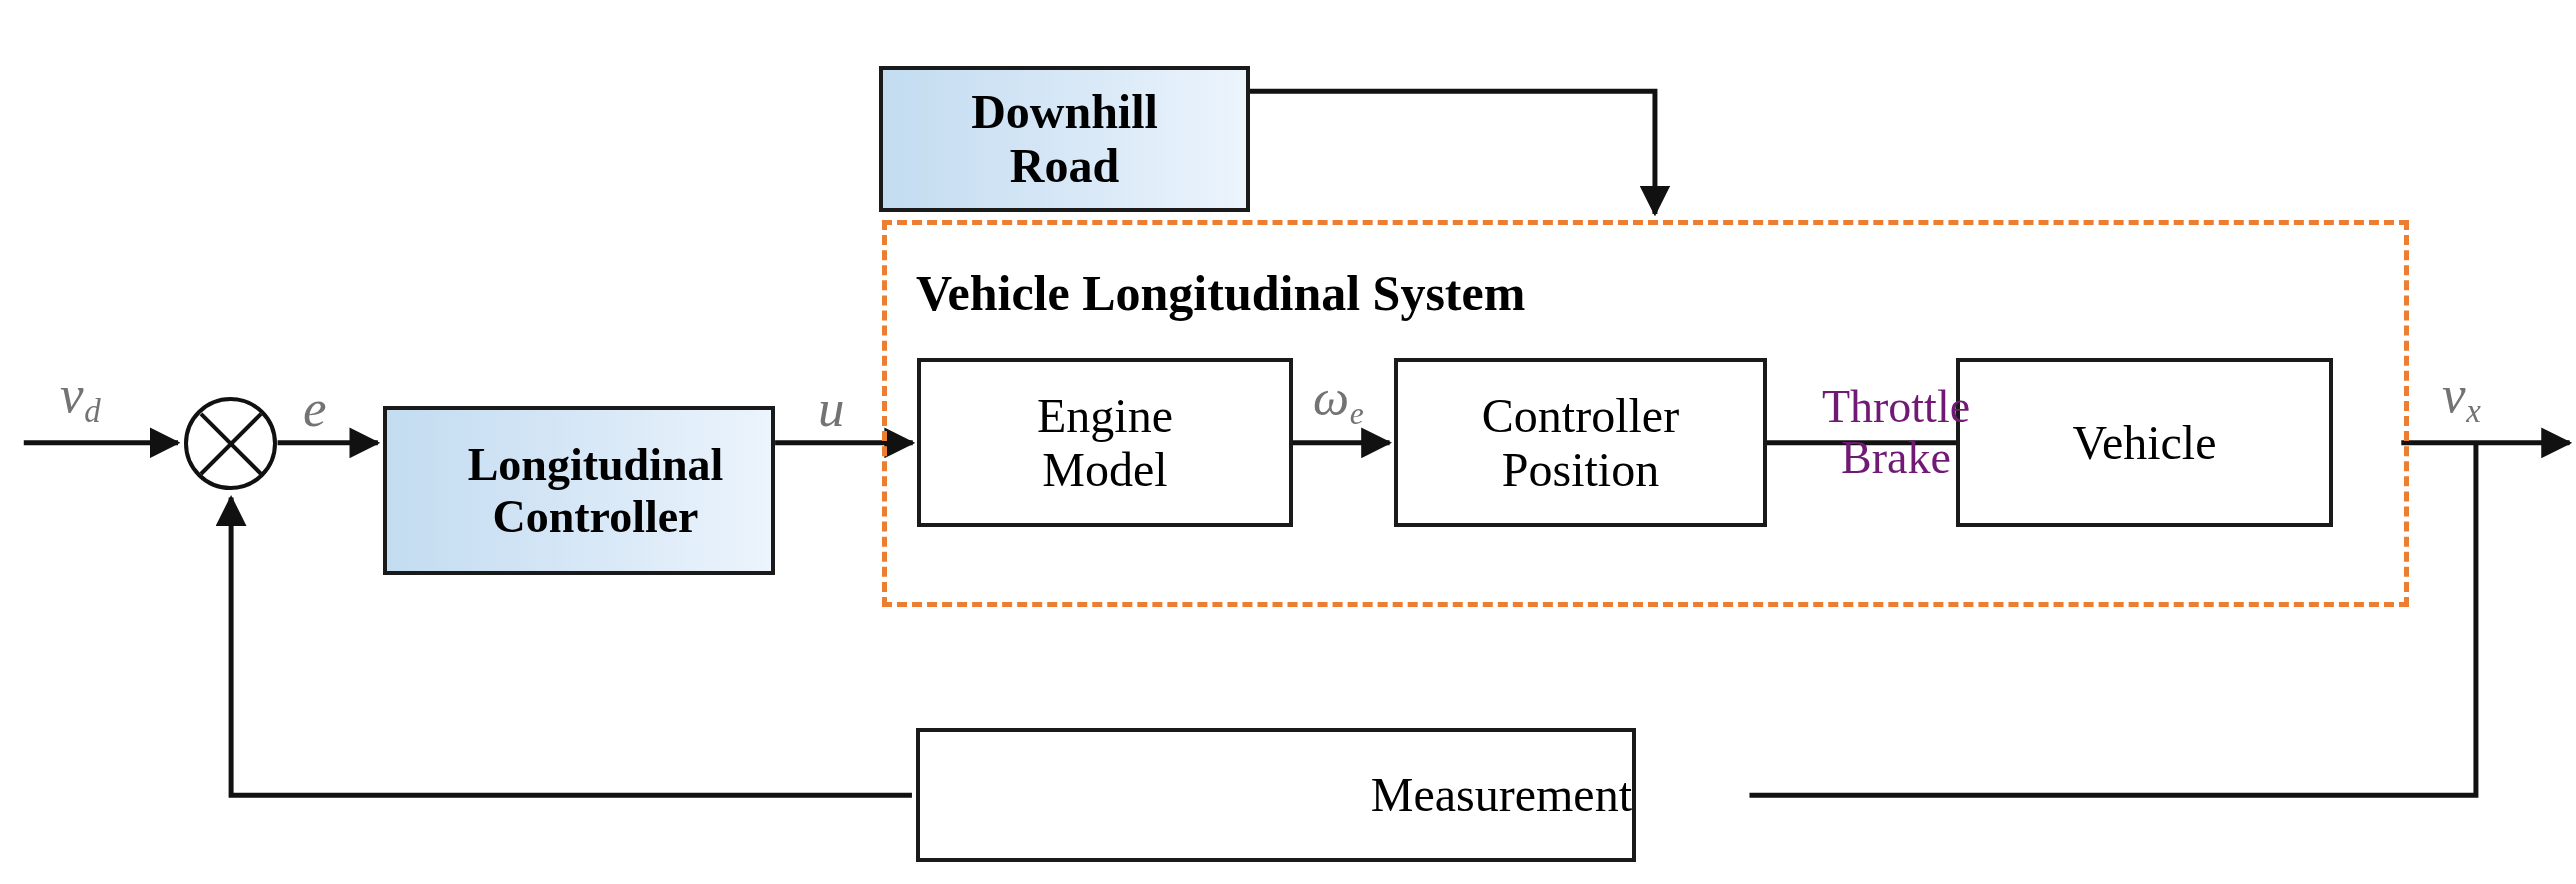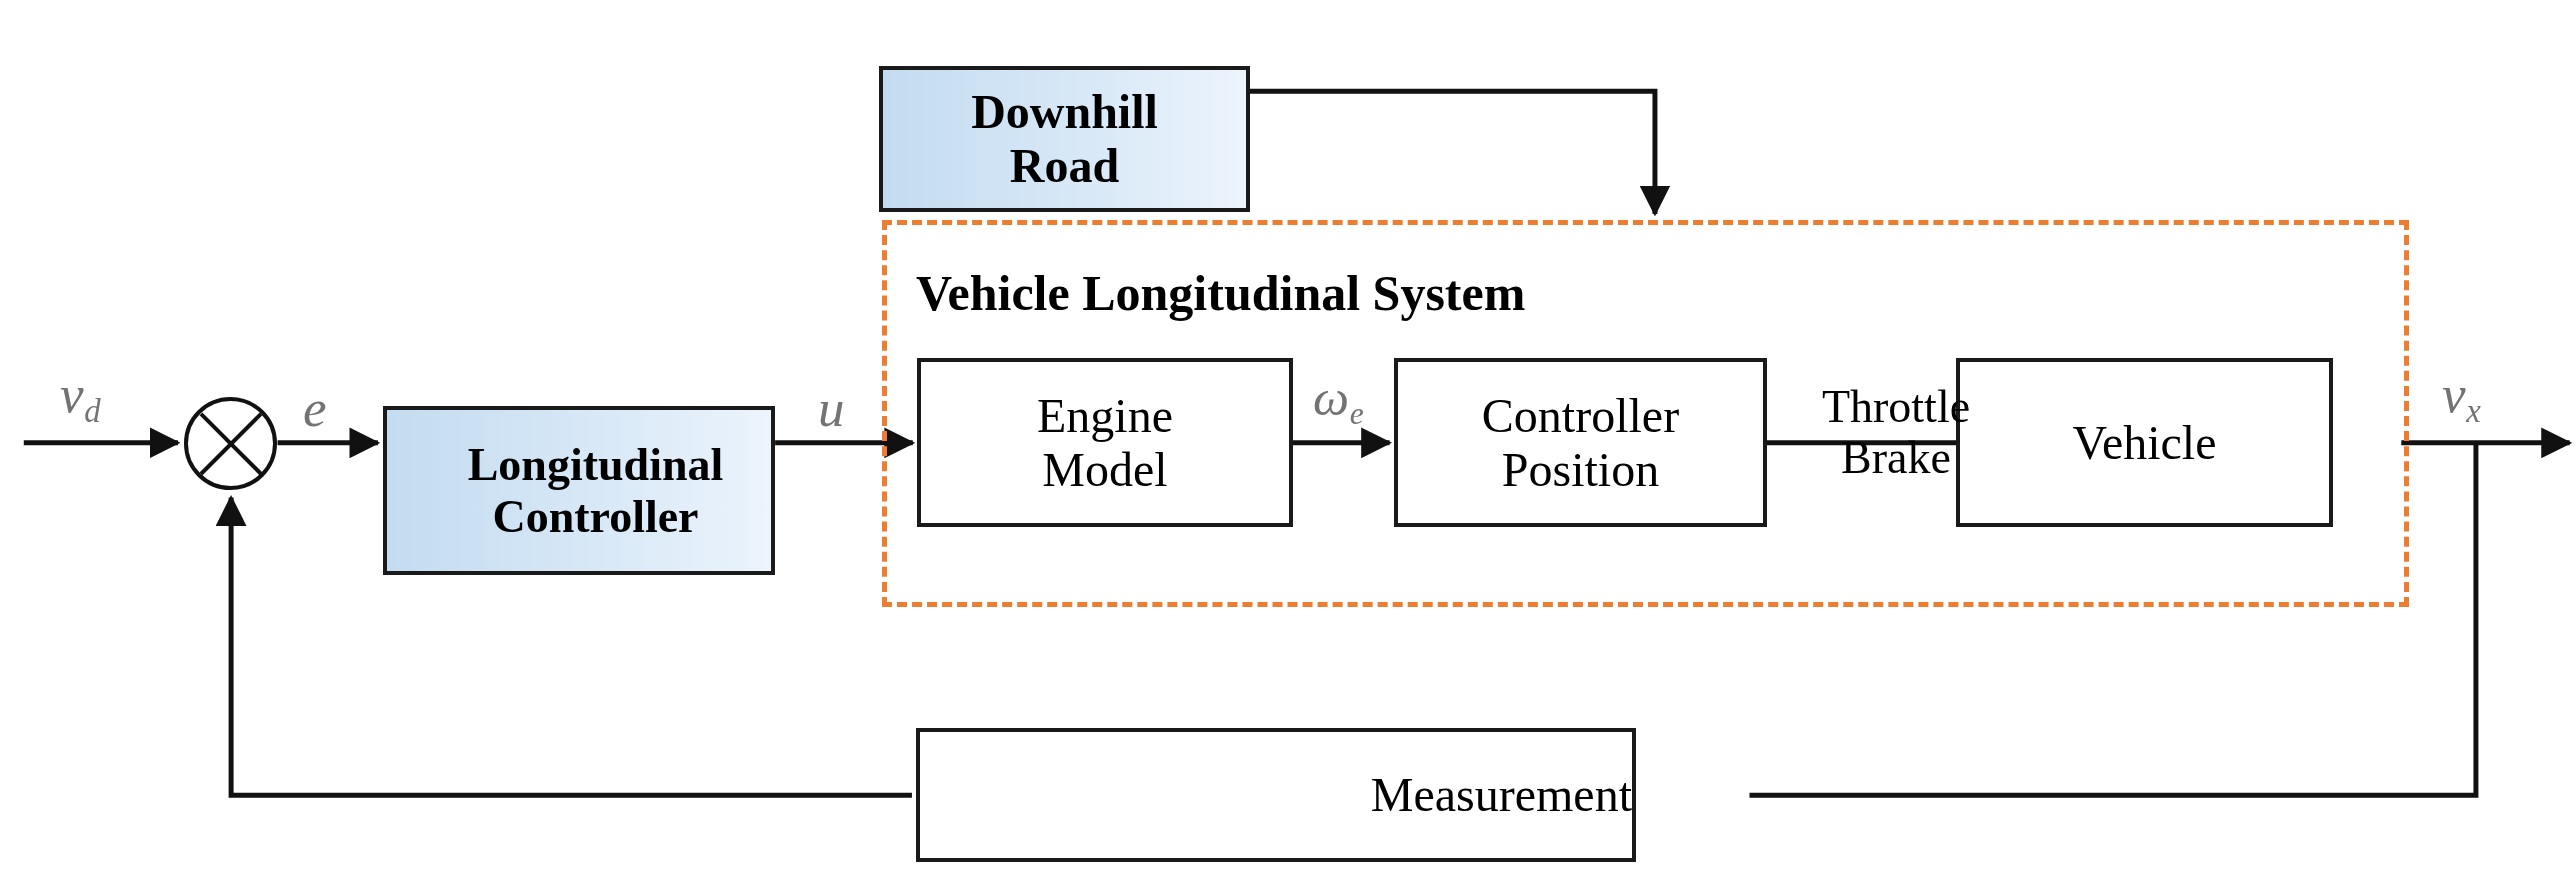--- a/index.html
+++ b/index.html
@@ -95,21 +95,21 @@
   .sig sub {
     font-style: italic;
     font-size: 0.62em;
     vertical-align: baseline;
     position: relative;
     top: 0.30em;
     left: 0.02em;
   }
   .plain-label {
     position: absolute;
-    color: #000000;
+    color: #701a75;
     text-align: center;
     line-height: 1.1;
     white-space: pre-line;
   }
 </style>
 </head>
 <body>
 
 <div id="canvas">
 

